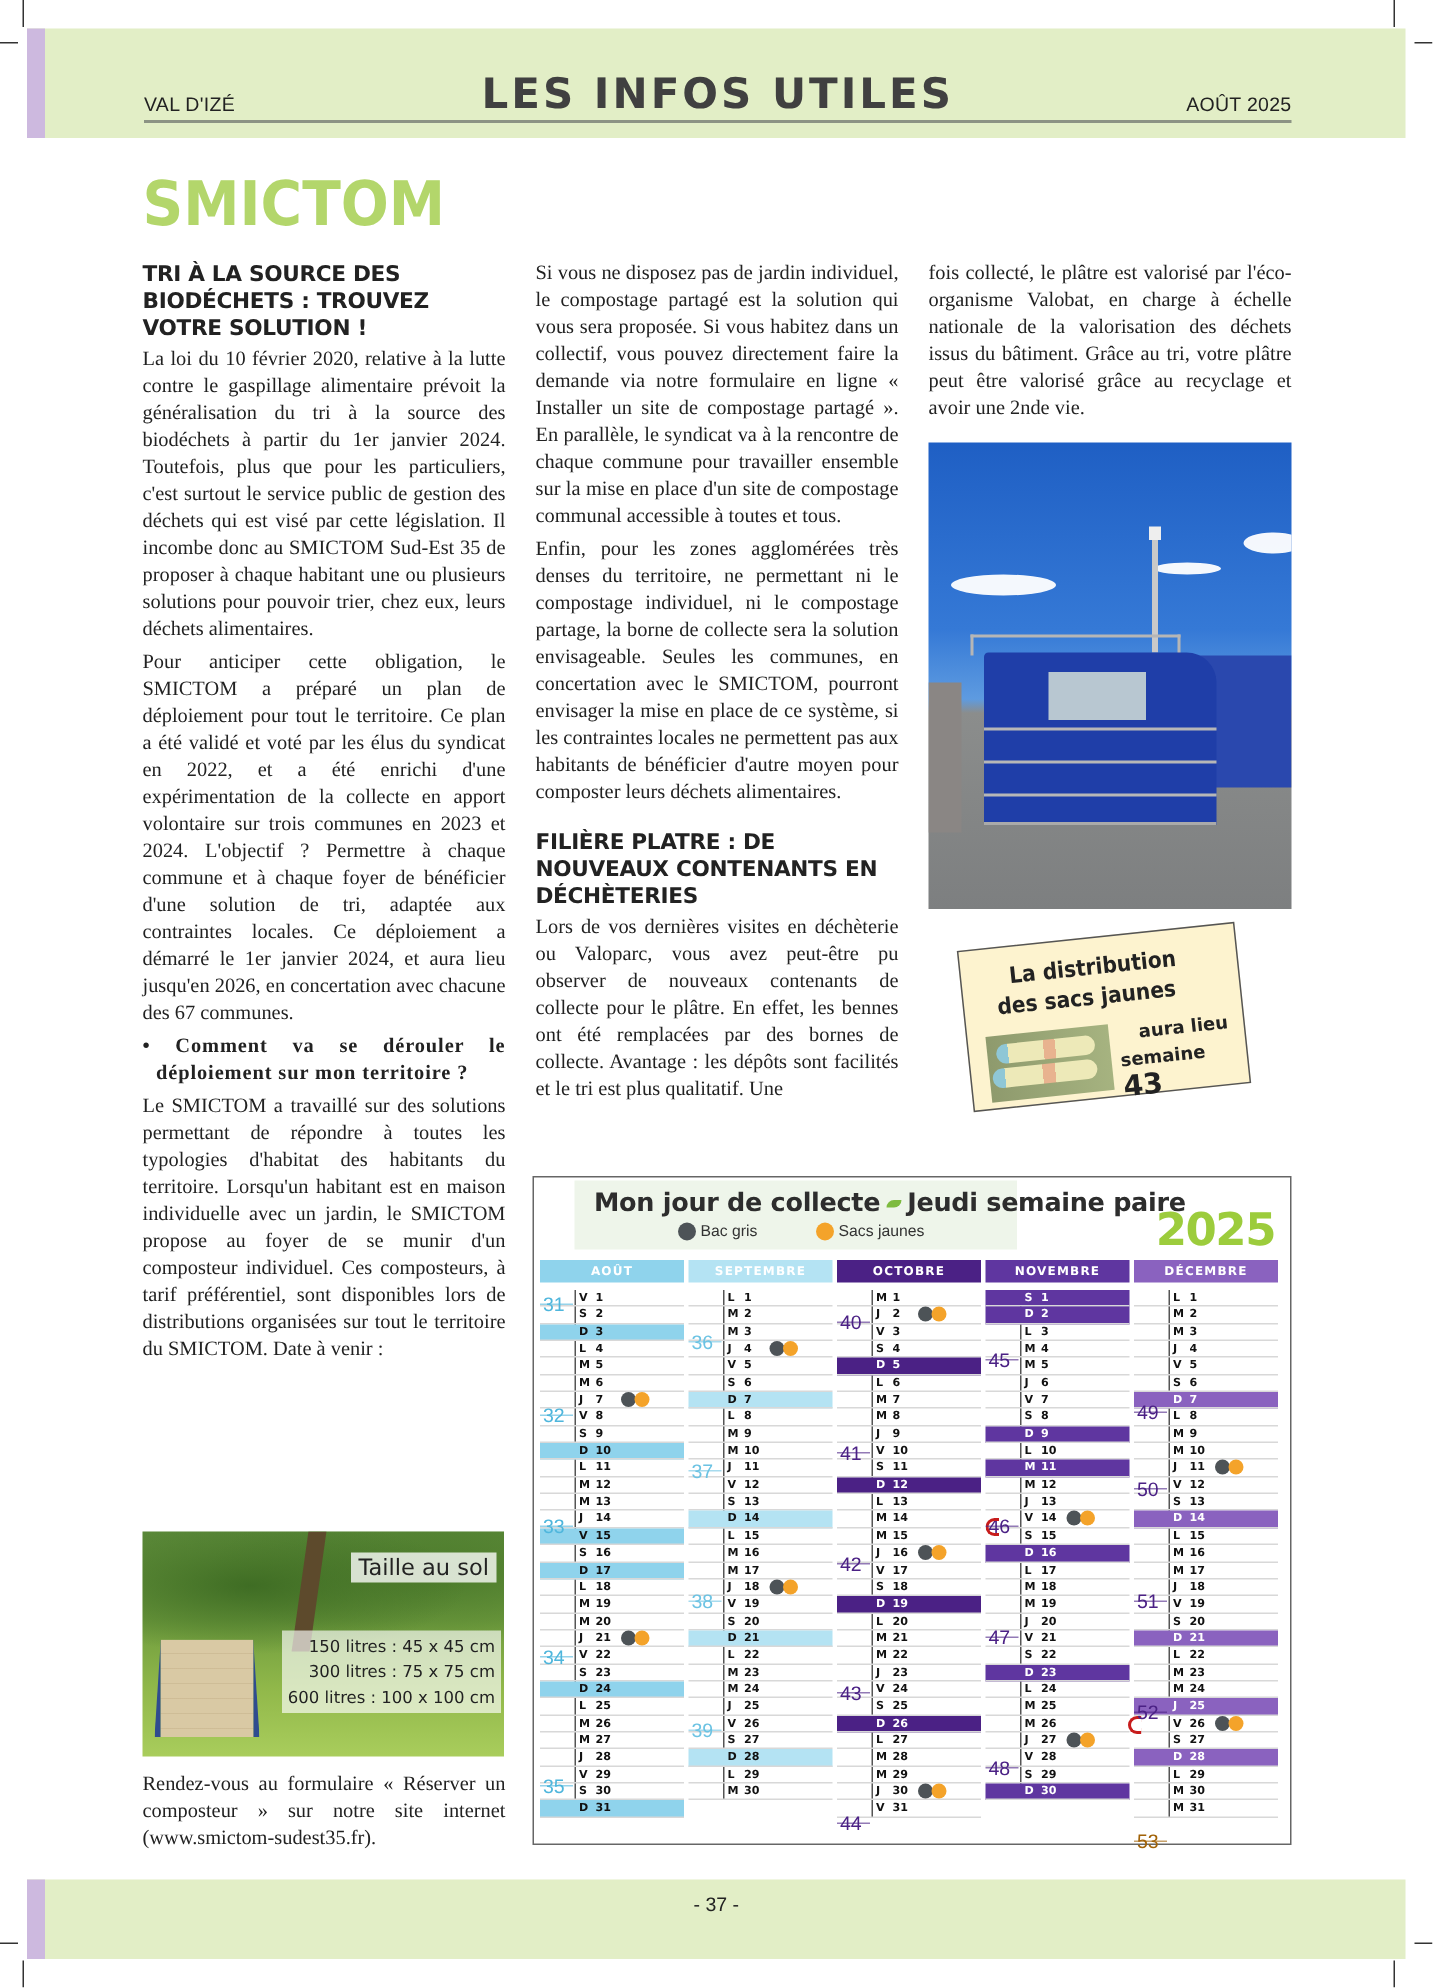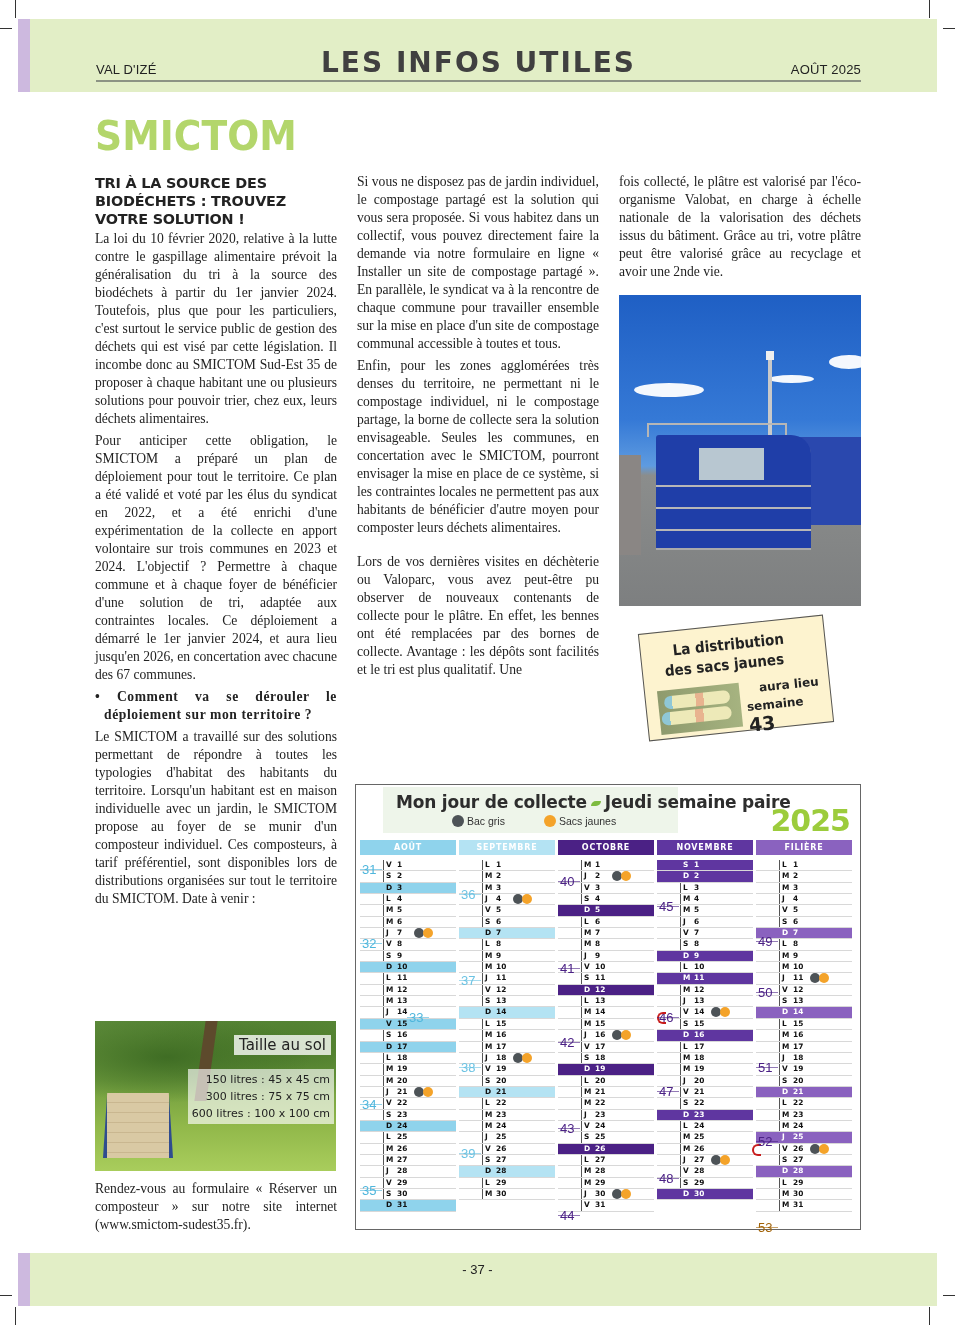--- a/index.html
+++ b/index.html
@@ -26,21 +26,21 @@
 
   h2.section { font-family: "DejaVu Sans", sans-serif; font-weight: bold; font-size: 14.4px; line-height: 18px; color: #222; text-align: left; margin-bottom: 2px; letter-spacing: -0.2px; }
   .bullet-q { font-weight: bold; letter-spacing: 0.6px; padding-left: 9px; text-indent: -9px; }
 
   .photo { position: absolute; overflow: hidden; }
   .photo-compost { left: 95px; top: 1021px; width: 241px; height: 150px; background: linear-gradient(180deg, #5c8a3a 0%, #6f9c3e 40%, #91b84a 70%, #a9cd5c 100%); }
   .photo-compost .trees { position: absolute; left: 0; top: 0; width: 100%; height: 90px; background: radial-gradient(ellipse at 30% 40%, #3f6d24 0%, rgba(63,109,36,0) 60%), radial-gradient(ellipse at 80% 30%, #4b7a2b 0%, rgba(75,122,43,0) 55%); }
   .photo-compost .trunk { position: absolute; left: 105px; top: 0; width: 12px; height: 80px; background: #5d4a2c; transform: skewX(-8deg); }
   .photo-compost .bin { position: absolute; left: 8px; top: 72px; width: 70px; height: 65px; background: repeating-linear-gradient(180deg, #d9c9a4 0px, #d9c9a4 9px, #b9a47c 10px); border-left: 4px solid #2f4c8f; border-right: 4px solid #2f4c8f; clip-path: polygon(6% 0, 94% 0, 100% 100%, 0 100%); }
   .photo-compost .tag { position: absolute; right: 5px; top: 14px; background: rgba(255,255,255,0.78); padding: 1px 5px; font-family: "DejaVu Sans", sans-serif; font-size: 15px; color: #222; }
-  .photo-compost .sizes { position: absolute; right: 2px; top: 48px; background: rgba(255,255,255,0.65); padding: 2px 4px; font-family: "DejaVu Sans", sans-serif; font-size: 11px; line-height: 17px; text-align: right; color: #222; }
+  .photo-compost .sizes { position: absolute; right: 2px; top: 66px; background: rgba(255,255,255,0.65); padding: 2px 4px; font-family: "DejaVu Sans", sans-serif; font-size: 11px; line-height: 17px; text-align: right; color: #222; }
   .caption { position: absolute; left: 95px; top: 1180px; width: 242px; font-size: 13.6px; line-height: 18px; text-align: justify; }
 
   .photo-borne { left: 619px; top: 295px; width: 242px; height: 311px; background: linear-gradient(180deg, #1f5fc4 0%, #3579d6 40%, #5e9be0 55%, #8b8d8c 58%, #7d7f80 100%); }
   .photo-borne .cloud { position: absolute; background: #fff; border-radius: 50%; opacity: 0.95; }
   .photo-borne .pole { position: absolute; left: 149px; top: 60px; width: 4px; height: 80px; background: #c9c9c9; }
   .photo-borne .sign { position: absolute; left: 147px; top: 56px; width: 8px; height: 9px; background: #eee; }
   .photo-borne .rail { position: absolute; left: 28px; top: 128px; width: 140px; height: 14px; border: 2px solid #b6b6b6; border-bottom: none; }
   .photo-borne .container { position: absolute; left: 37px; top: 140px; width: 155px; height: 115px; background: #1f3ea8; border-radius: 3px 20px 0 0; box-shadow: inset 0 -2px 0 #aaa; }
   .photo-borne .container .panel { position: absolute; left: 43px; top: 13px; width: 65px; height: 32px; background: #b8c7d1; }
   .photo-borne .container .bar { position: absolute; left: 0; width: 100%; height: 2px; background: #b7b7b7; }
@@ -123,20 +123,21 @@
     <div>300 litres : 75 x 75 cm</div>
     <div>600 litres : 100 x 100 cm</div>
   </div>
 </div>
 <div class="caption">Rendez-vous au formulaire « Réserver un composteur » sur notre site internet (www.smictom-sudest35.fr).</div>
 
 <div class="col col-2">
   <p>Si vous ne disposez pas de jardin individuel, le compostage partagé est la solution qui vous sera proposée. Si vous habitez dans un collectif, vous pouvez directement faire la demande via notre formulaire en ligne « Installer un site de compostage partagé ». En parallèle, le syndicat va à la rencontre de chaque commune pour travailler ensemble sur la mise en place d'un site de compostage communal accessible à toutes et tous.</p>
   <p>Enfin, pour les zones agglomérées très denses du territoire, ne permettant ni le compostage individuel, ni le compostage partage, la borne de collecte sera la solution envisageable. Seules les communes, en concertation avec le SMICTOM, pourront envisager la mise en place de ce système, si les contraintes locales ne permettent pas aux habitants de bénéficier d'autre moyen pour composter leurs déchets alimentaires.</p>
   <div style="height:12px"></div>
+  <h2 class="section">FILIÈRE PLATRE : DE NOUVEAUX CONTENANTS EN DÉCHÈTERIES</h2>
   <p>Lors de vos dernières visites en déchèterie ou Valoparc, vous avez peut-être pu observer de nouveaux contenants de collecte pour le plâtre. En effet, les bennes ont été remplacées par des bornes de collecte. Avantage : les dépôts sont facilités et le tri est plus qualitatif. Une</p>
 </div>
 
 <div class="col col-3">
   <p>fois collecté, le plâtre est valorisé par l'éco-organisme Valobat, en charge à échelle nationale de la valorisation des déchets issus du bâtiment. Grâce au tri, votre plâtre peut être valorisé grâce au recyclage et avoir une 2nde vie.</p>
 </div>
 
 <div class="photo photo-borne">
   <div class="cloud" style="left:15px;top:88px;width:70px;height:14px;"></div>
   <div class="cloud" style="left:210px;top:60px;width:40px;height:14px;"></div>
@@ -310,21 +311,21 @@
         <div class="day-row">
           <span class="dl">S</span>
           <span class="dn">30</span>
         </div>
         <div class="day-row light-bar" style="background: rgb(143, 211, 236);">
           <span class="dl">D</span>
           <span class="dn">31</span>
         </div>
         <div class="week-num" style="color: rgb(79, 182, 220); top: 22px;">31</div>
         <div class="week-num" style="color: rgb(79, 182, 220); top: 96.1px;">32</div>
-        <div class="week-num" style="color: rgb(79, 182, 220); top: 170.2px; margin-left: 47px;">33</div>
+        <div class="week-num" style="color: rgb(79, 182, 220); top: 170.2px;">33</div>
         <div class="week-num" style="color: rgb(79, 182, 220); top: 256.65px;">34</div>
         <div class="week-num" style="color: rgb(79, 182, 220); top: 343.1px;">35</div>
       </div>
       <div class="month" style="left: 103px;">
         <div class="month-header" style="background: rgb(180, 227, 243);">SEPTEMBRE</div>
         <div class="vline"></div>
         <div class="day-row">
           <span class="dl">L</span>
           <span class="dn">1</span>
         </div>
@@ -732,21 +733,21 @@
         <div class="day-row weekend-bar" style="background: rgb(95, 54, 160);">
           <span class="dl">D</span>
           <span class="dn">30</span>
         </div>
         <div class="week-num" style="color: rgb(75, 33, 133); top: 59.05px;">45</div>
         <div class="week-num" style="color: rgb(75, 33, 133); top: 170.2px;">46<span class="hook" style="left: -2px; top: 2px;"></span></div>
         <div class="week-num" style="color: rgb(75, 33, 133); top: 244.3px;">47</div>
         <div class="week-num" style="color: rgb(75, 33, 133); top: 330.75px;">48</div>
       </div>
       <div class="month" style="left: 400px;">
-        <div class="month-header" style="background: rgb(138, 98, 191);">FILIÈRE</div>
+        <div class="month-header" style="background: rgb(138, 98, 191);">DÉCEMBRE</div>
         <div class="vline"></div>
         <div class="day-row">
           <span class="dl">L</span>
           <span class="dn">1</span>
         </div>
         <div class="day-row">
           <span class="dl">M</span>
           <span class="dn">2</span>
         </div>
         <div class="day-row">

